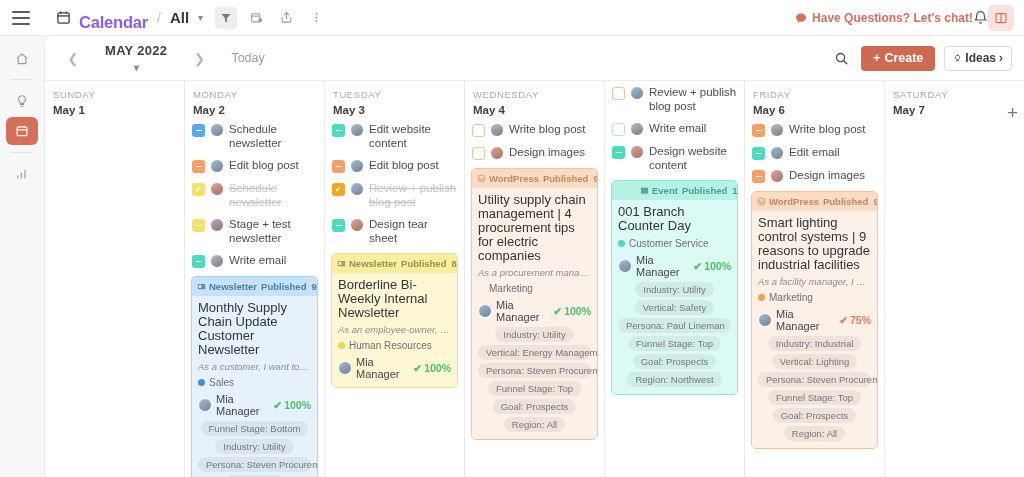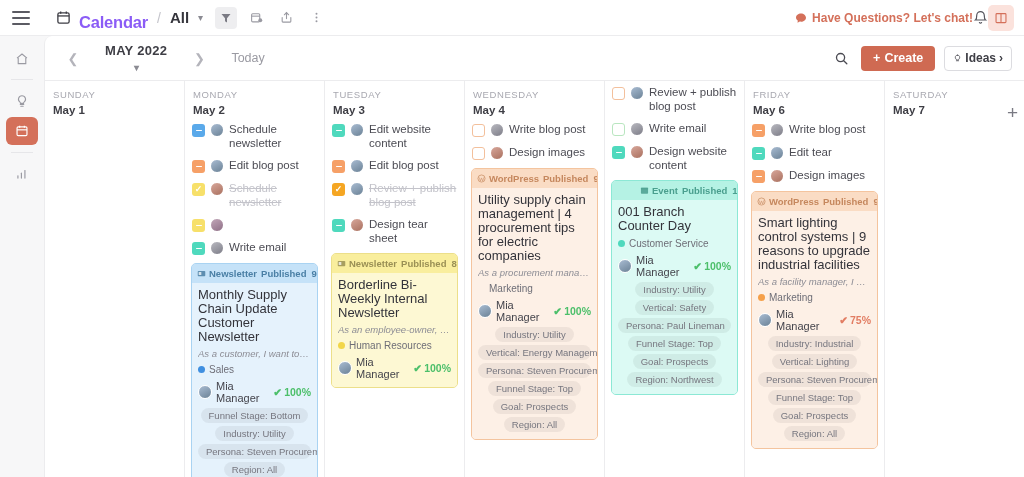--- a/index.html
+++ b/index.html
@@ -316,20 +316,21 @@
               <span class="tick">✓</span>
             </span>
             <span class="avatar a3"></span>
             <span class="tasktext">Schedule newsletter</span>
           </div>
           <div class="task">
             <span class="cbox fill-yellow">
               <span class="dash"></span>
             </span>
             <span class="avatar a2"></span>
+            <span class="tasktext">Stage + test newsletter</span>
           </div>
           <div class="task">
             <span class="cbox fill-teal">
               <span class="dash"></span>
             </span>
             <span class="avatar a1"></span>
             <span class="tasktext">Write email</span>
           </div>
           <div class="card blue">
             <div class="card-head">
@@ -564,21 +565,21 @@
               <span class="dash"></span>
             </span>
             <span class="avatar a1"></span>
             <span class="tasktext">Write blog post</span>
           </div>
           <div class="task">
             <span class="cbox fill-teal">
               <span class="dash"></span>
             </span>
             <span class="avatar a4"></span>
-            <span class="tasktext">Edit tear</span>
+            <span class="tasktext">Edit email</span>
           </div>
           <div class="task">
             <span class="cbox fill-orange">
               <span class="dash"></span>
             </span>
             <span class="avatar a3"></span>
             <span class="tasktext">Design images</span>
           </div>
           <div class="card orange">
             <div class="card-head">

